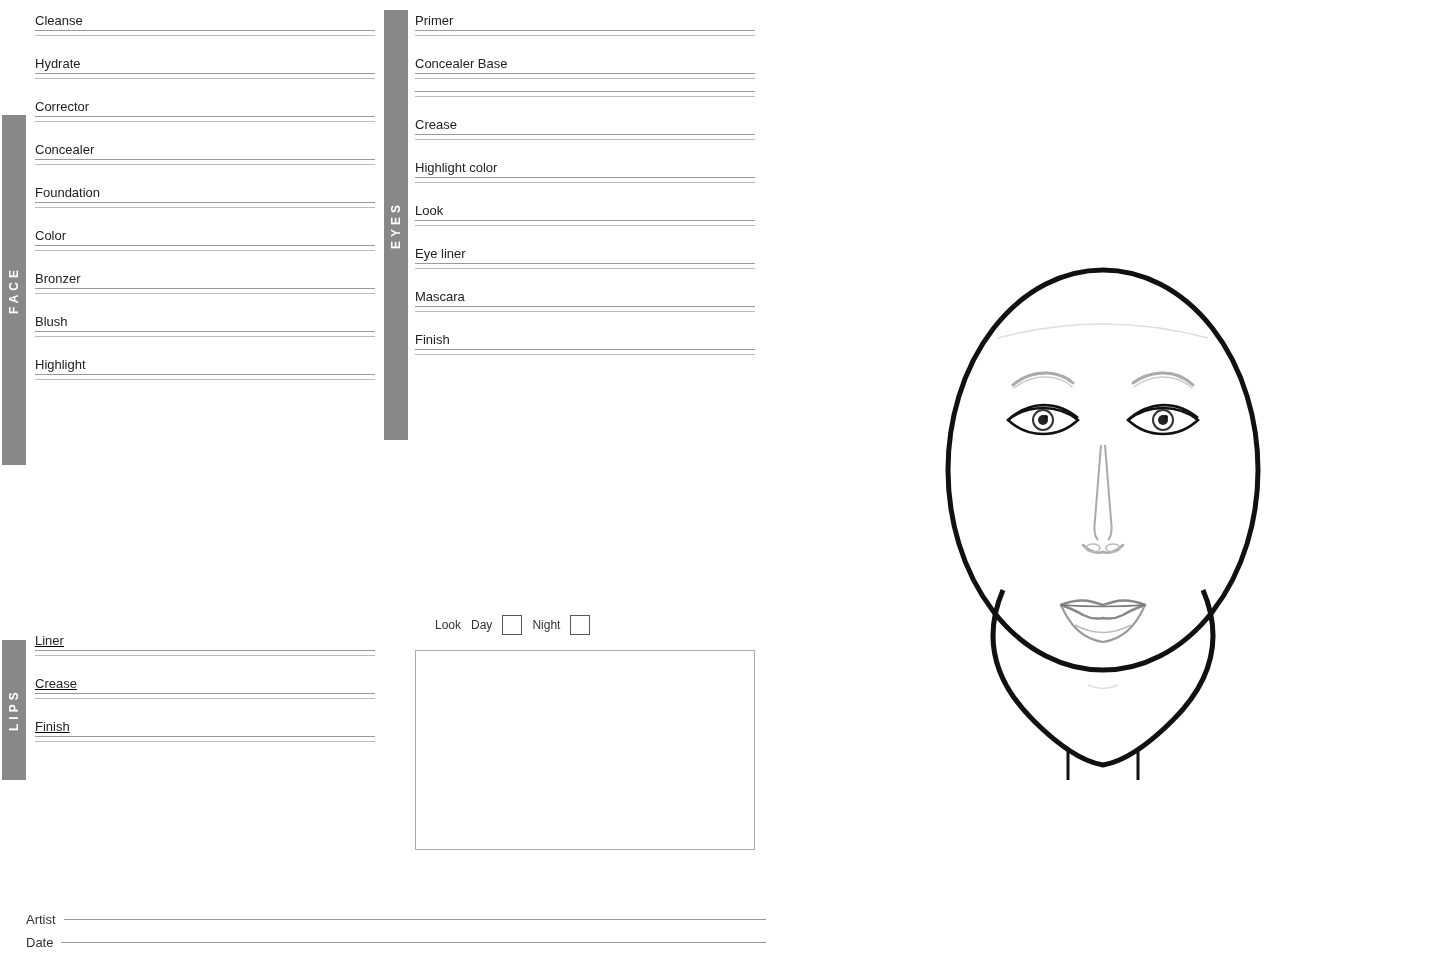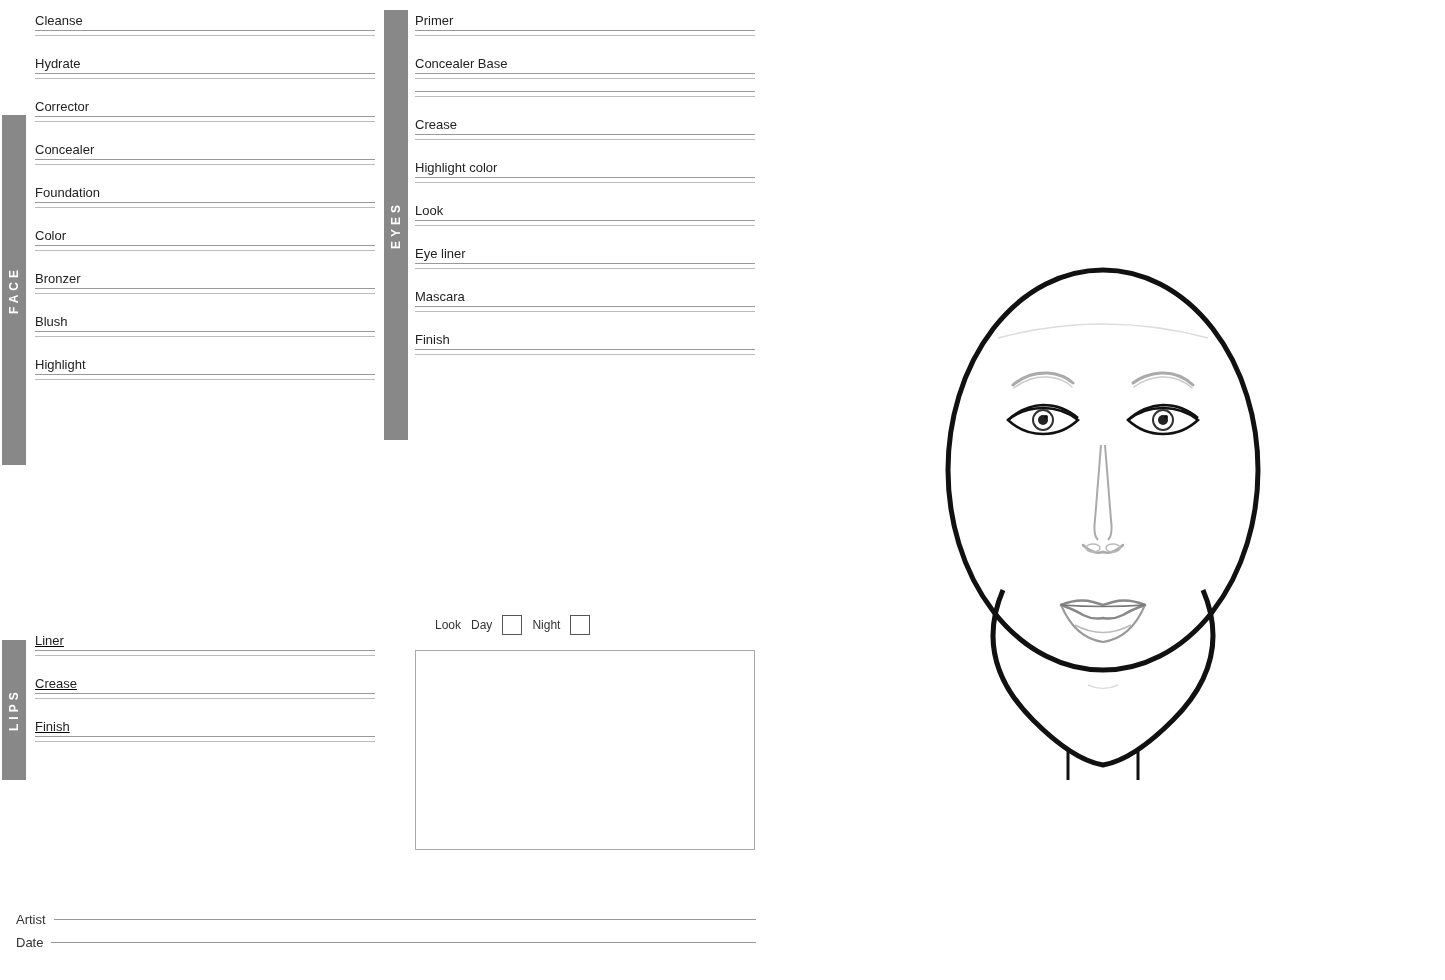--- a/index.html
+++ b/index.html
@@ -167,21 +167,21 @@
       left: 415px;
       top: 650px;
       width: 340px;
       height: 200px;
       border: 1.5px solid #aaa;
       background: #fff;
     }
     
     .artist-line {
       position: absolute;
-      left: 16px;
+      left: 26px;
       bottom: 30px;
       width: 740px;
       display: flex;
       flex-direction: column;
       gap: 8px;
     }
     .artist-row {
       display: flex;
       align-items: center;
       gap: 8px;

